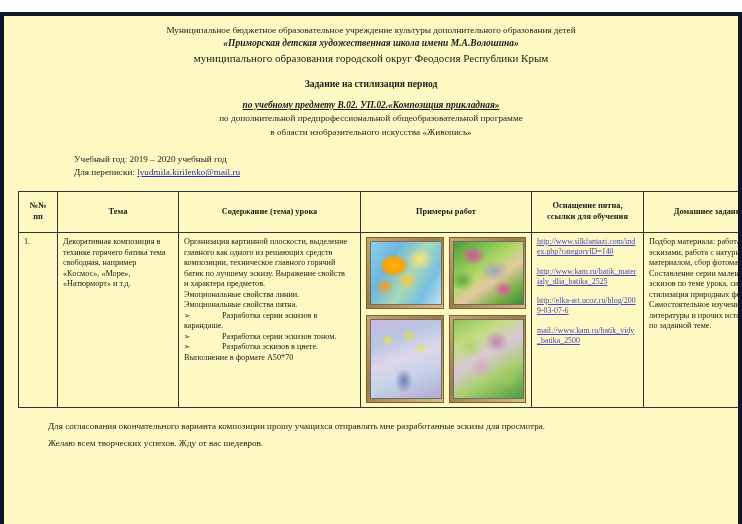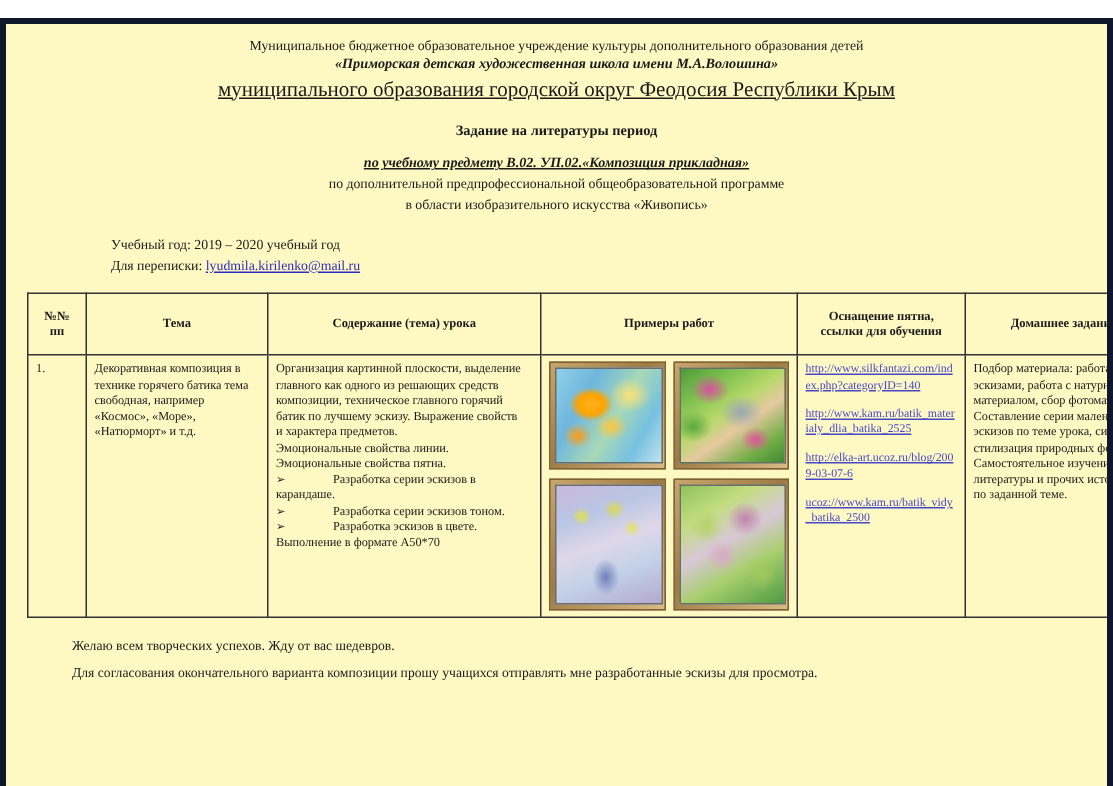--- a/index.html
+++ b/index.html
@@ -28,21 +28,21 @@
     text-align: center;
     font-size: 9.2px;
     line-height: 1.42;
   }
   .hdr-line1 { font-size: 9.2px; }
   .hdr-line2 {
     font-weight: bold;
     font-style: italic;
     font-size: 9.5px;
   }
-  .hdr-line3 { font-size: 14px; text-decoration: underline; }
+  .hdr-line3 { font-size: 11px; }
 
   .title-main {
     text-align: center;
     font-weight: bold;
     font-size: 9.6px;
     margin-top: 12px;
   }
   .title-sub {
     text-align: center;
     font-weight: bold;
@@ -198,21 +198,21 @@
 
 <div class="page">
   <div class="inner">
 
     <div class="hdr">
       <div class="hdr-line1">Муниципальное бюджетное образовательное учреждение культуры дополнительного образования детей</div>
       <div class="hdr-line2">«Приморская детская художественная школа имени М.А.Волошина»</div>
       <div class="hdr-line3">муниципального образования городской округ Феодосия Республики Крым</div>
     </div>
 
-    <div class="title-main">Задание на литературы период</div>
+    <div class="title-main">Задание на стилизация период</div>
     <div class="title-sub">по учебному предмету В.02.  УП.02.«Композиция прикладная»</div>
     <div class="title-sub2">
       <div>по дополнительной предпрофессиональной общеобразовательной программе</div>
       <div>в области изобразительного искусства «Живопись»</div>
     </div>
 
     <div class="meta">
       <div>Учебный год: 2019 – 2020 учебный год</div>
       <div><span>Для переписки: </span><span class="mail-link">lyudmila.kirilenko@mail.ru</span></div>
     </div>
@@ -261,26 +261,26 @@
               </div>
               <div class="frame">
                 <div class="art art-4 tall"></div>
               </div>
             </div>
           </td>
           <td>
             <span class="lnk">http://www.silkfantazi.com/index.php?categoryID=140</span>
             <span class="lnk">http://www.kam.ru/batik_materialy_dlia_batika_2525</span>
             <span class="lnk">http://elka-art.ucoz.ru/blog/2009-03-07-6</span>
-            <span class="lnk">ucoz://www.kam.ru/batik_vidy_batika_2500</span>
+            <span class="lnk">mail://www.kam.ru/batik_vidy_batika_2500</span>
           </td>
           <td>Подбор материала: работа над эскизами, работа с натурным материалом, сбор фотоматериала. Составление серии маленьких эскизов по теме урока, силуэты и стилизация природных форм. Самостоятельное изучение литературы и прочих источников по заданной теме.</td>
         </tr>
       </tbody>
     </table>
 
     <div class="footer">
+      <div>Для согласования окончательного варианта композиции прошу учащихся отправлять мне разработанные эскизы для просмотра.</div>
       <div>Желаю всем творческих успехов. Жду от вас шедевров.</div>
-      <div>Для согласования окончательного варианта композиции прошу учащихся отправлять мне разработанные эскизы для просмотра.</div>
     </div>
 
   </div>
 </div>
 
 </body></html>

